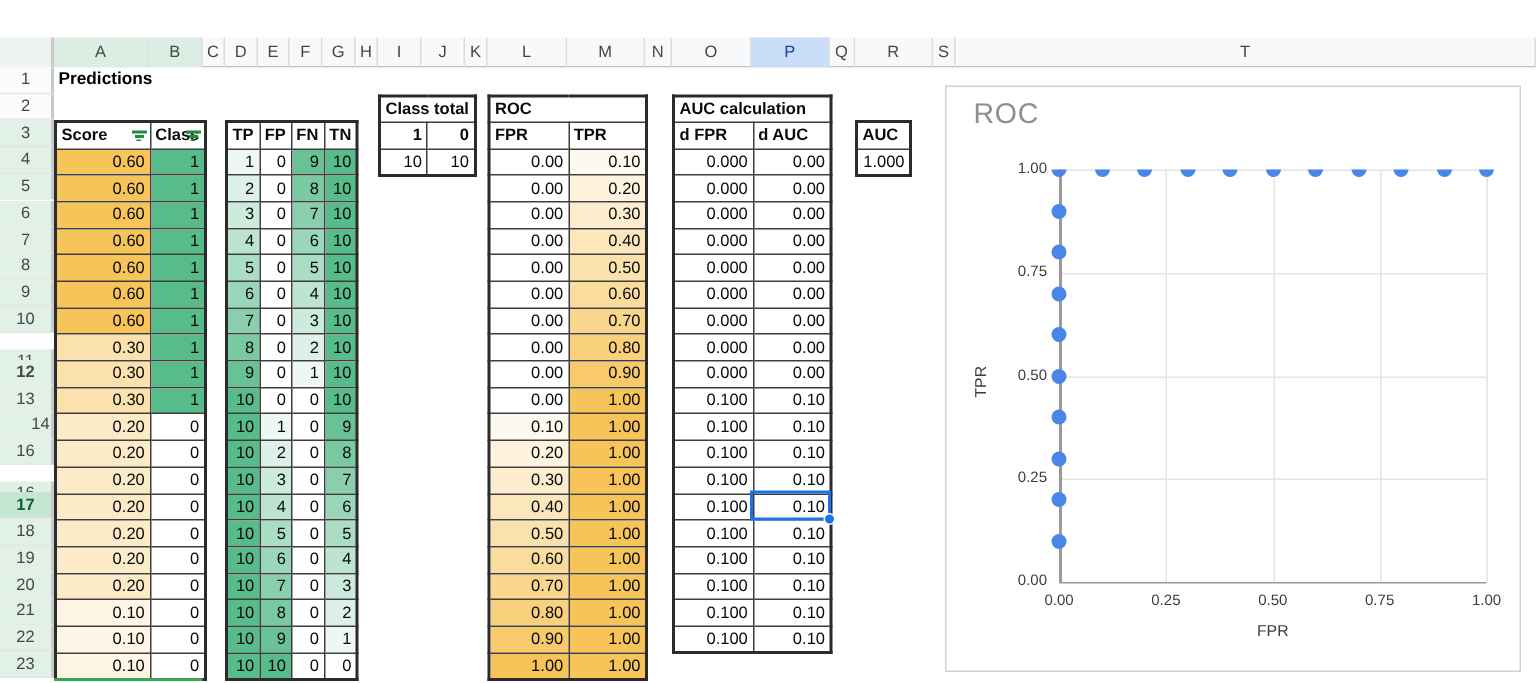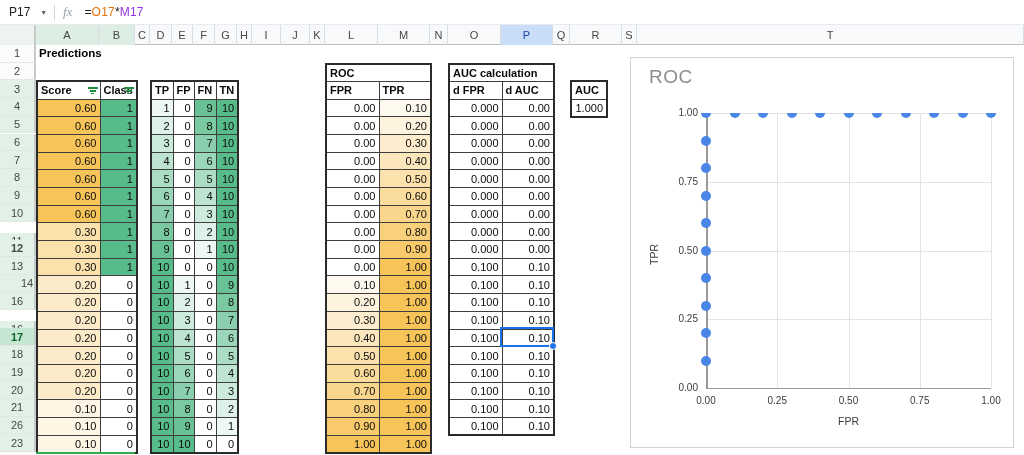--- a/index.html
+++ b/index.html
@@ -62,29 +62,20 @@
   .c-xlabel { position:absolute; font-size:10.5px; color:#3c3c3c; text-align:center; }
   .c-ylabel { position:absolute; font-size:10.5px; color:#3c3c3c; transform:rotate(-90deg); transform-origin:center; }
   .plotclip { position:absolute; overflow:hidden; }
   .dot { position:absolute; width:10px; height:10px; border-radius:50%; background:#4a86e8; }
 </style>
 </head>
 <body>
 
 <div class="app">
 
-  <div class="toolbar">
-    <div class="namebox">
-      <span>P17</span>
-      <span class="nb-arrow">▼</span>
-    </div>
-    <div class="tb-sep"></div>
-    <span class="fx">fx</span>
-    <span class="formula" id="formula"><span style="color: rgb(32, 33, 36);">=</span><span style="color: rgb(232, 113, 10);">O17</span><span style="color: rgb(32, 33, 36);">*</span><span style="color: rgb(147, 52, 230);">M17</span></span>
-  </div>
 
   <div class="colhdrs" id="colhdrs">
       <div class="ch corner" style="width: 36px;"></div>
       <div class="ch filt" style="width: 63px;">A</div>
       <div class="ch filt" style="width: 36px;">B</div>
       <div class="ch" style="width: 15px;">C</div>
       <div class="ch" style="width: 22px;">D</div>
       <div class="ch" style="width: 21px;">E</div>
       <div class="ch" style="width: 22px;">F</div>
       <div class="ch" style="width: 22px;">G</div>
@@ -327,20 +318,35 @@
           </tr>
           <tr>
             <td style="background: rgb(87, 187, 138);">10</td>
             <td style="background: rgb(87, 187, 138);">10</td>
             <td style="background: rgb(255, 255, 255);">0</td>
             <td style="background: rgb(255, 255, 255);">0</td>
           </tr>
         </tbody>
       </table>
 
+    <table class="tbl" style="left:252px; top:17.7px;">
+      <tbody>
+          <tr>
+            <td class="ttl" colspan="2">Class total</td>
+          </tr>
+      <tr>
+        <td style="width:29px; font-weight:bold;">1</td>
+        <td style="width:29px; font-weight:bold;">0</td>
+      </tr>
+      <tr>
+        <td>10</td>
+        <td>10</td>
+      </tr>
+    </tbody>
+      </table>
 
     <table class="tbl" id="rocTbl" style="left:325px; top:17.7px;">
         <tbody>
           <tr>
             <td class="ttl" colspan="2">ROC</td>
           </tr>
           <tr>
             <td class="hd" style="width: 53px;">FPR</td>
             <td class="hd" style="width: 52px;">TPR</td>
           </tr>
@@ -595,17 +601,17 @@
       <div class="rowhdr filt" style="top: 194.7px; font-weight: bold;">12</div>
       <div class="rowhdr filt" style="top: 212.4px;">13</div>
       <div class="rowhdr filt" style="top: 230.1px; padding-left: 20px;">14</div>
       <div class="rowhdr filt" style="top: 247.8px;">16</div>
       <div class="rowhdr filt" style="top: 276px;">16</div>
       <div class="rowhdr filt selrow" style="top: 283.2px;">17</div>
       <div class="rowhdr filt" style="top: 300.9px;">18</div>
       <div class="rowhdr filt" style="top: 318.6px;">19</div>
       <div class="rowhdr filt" style="top: 336.3px;">20</div>
       <div class="rowhdr filt" style="top: 354px; text-align: center;">21</div>
-      <div class="rowhdr filt" style="top: 371.7px;">26</div>
+      <div class="rowhdr filt" style="top: 371.7px;">22</div>
       <div class="rowhdr filt" style="top: 389.4px;">23</div>
     </div>
 
 </div>
 
 </body></html>

